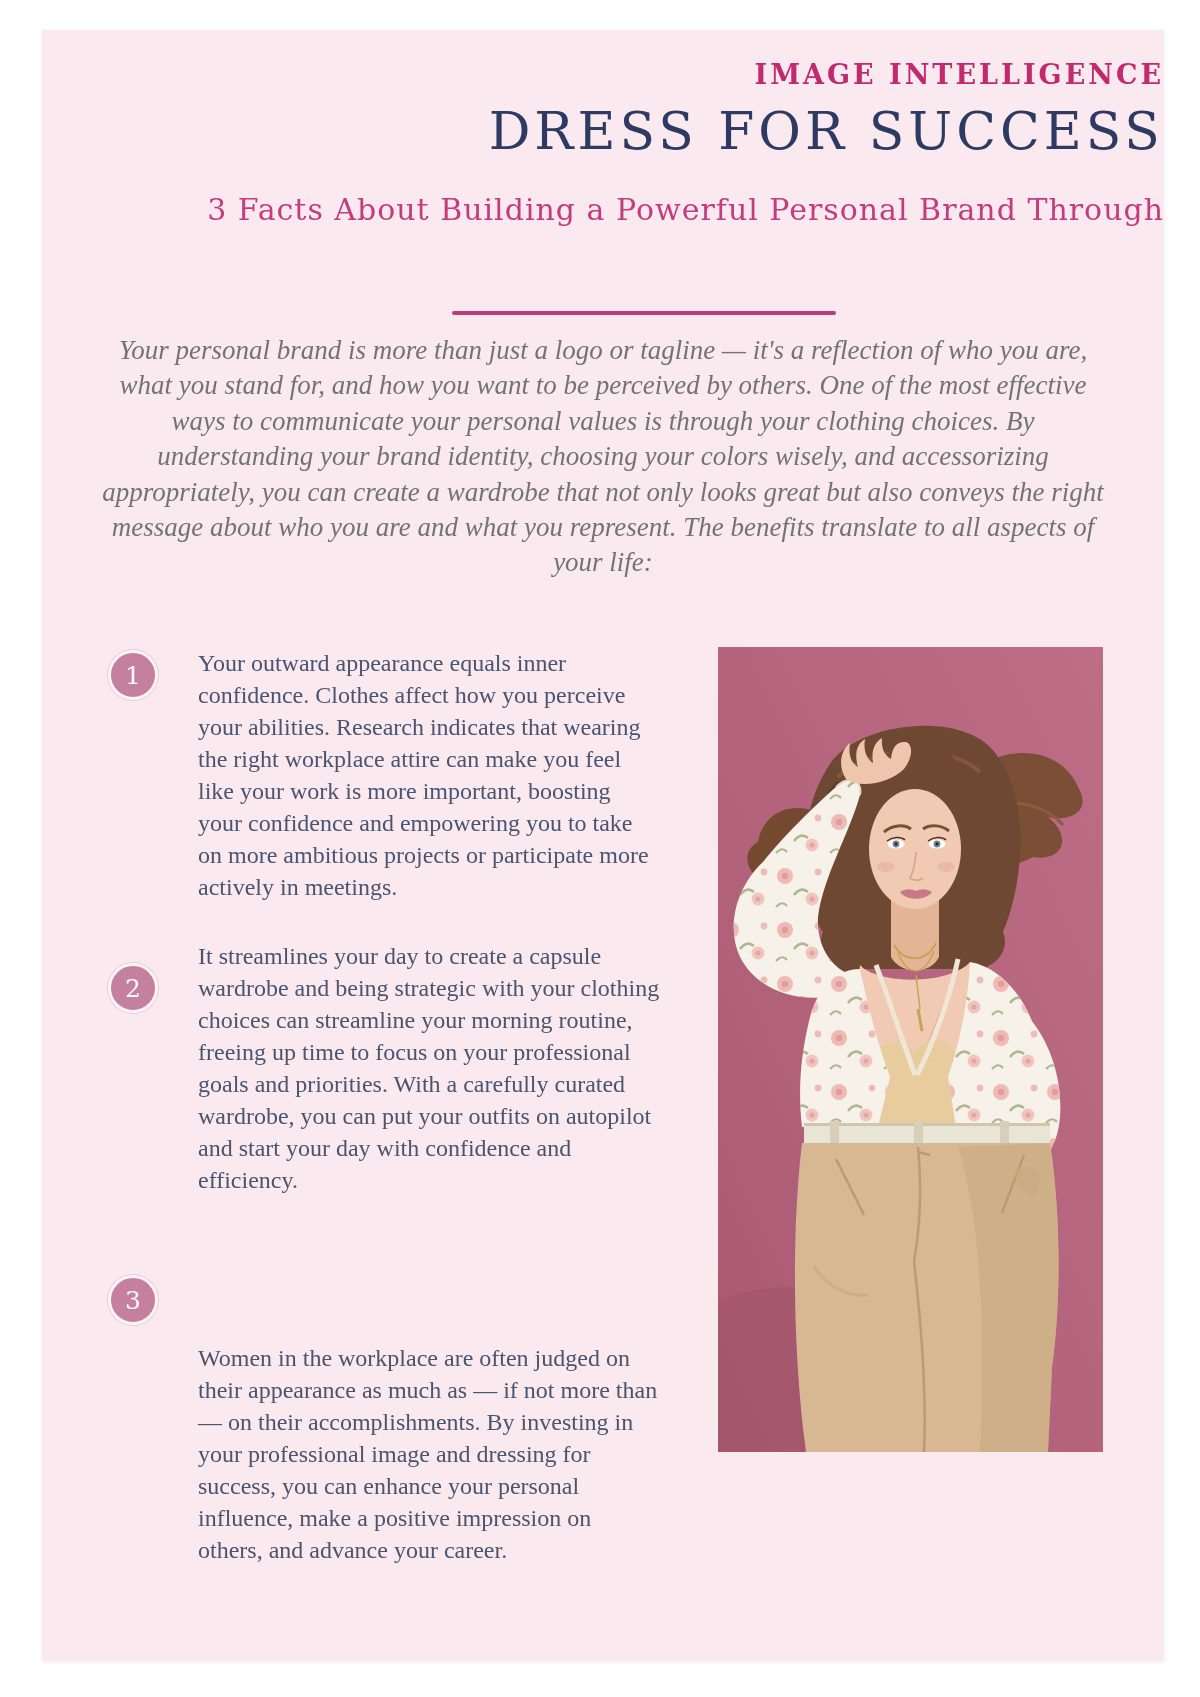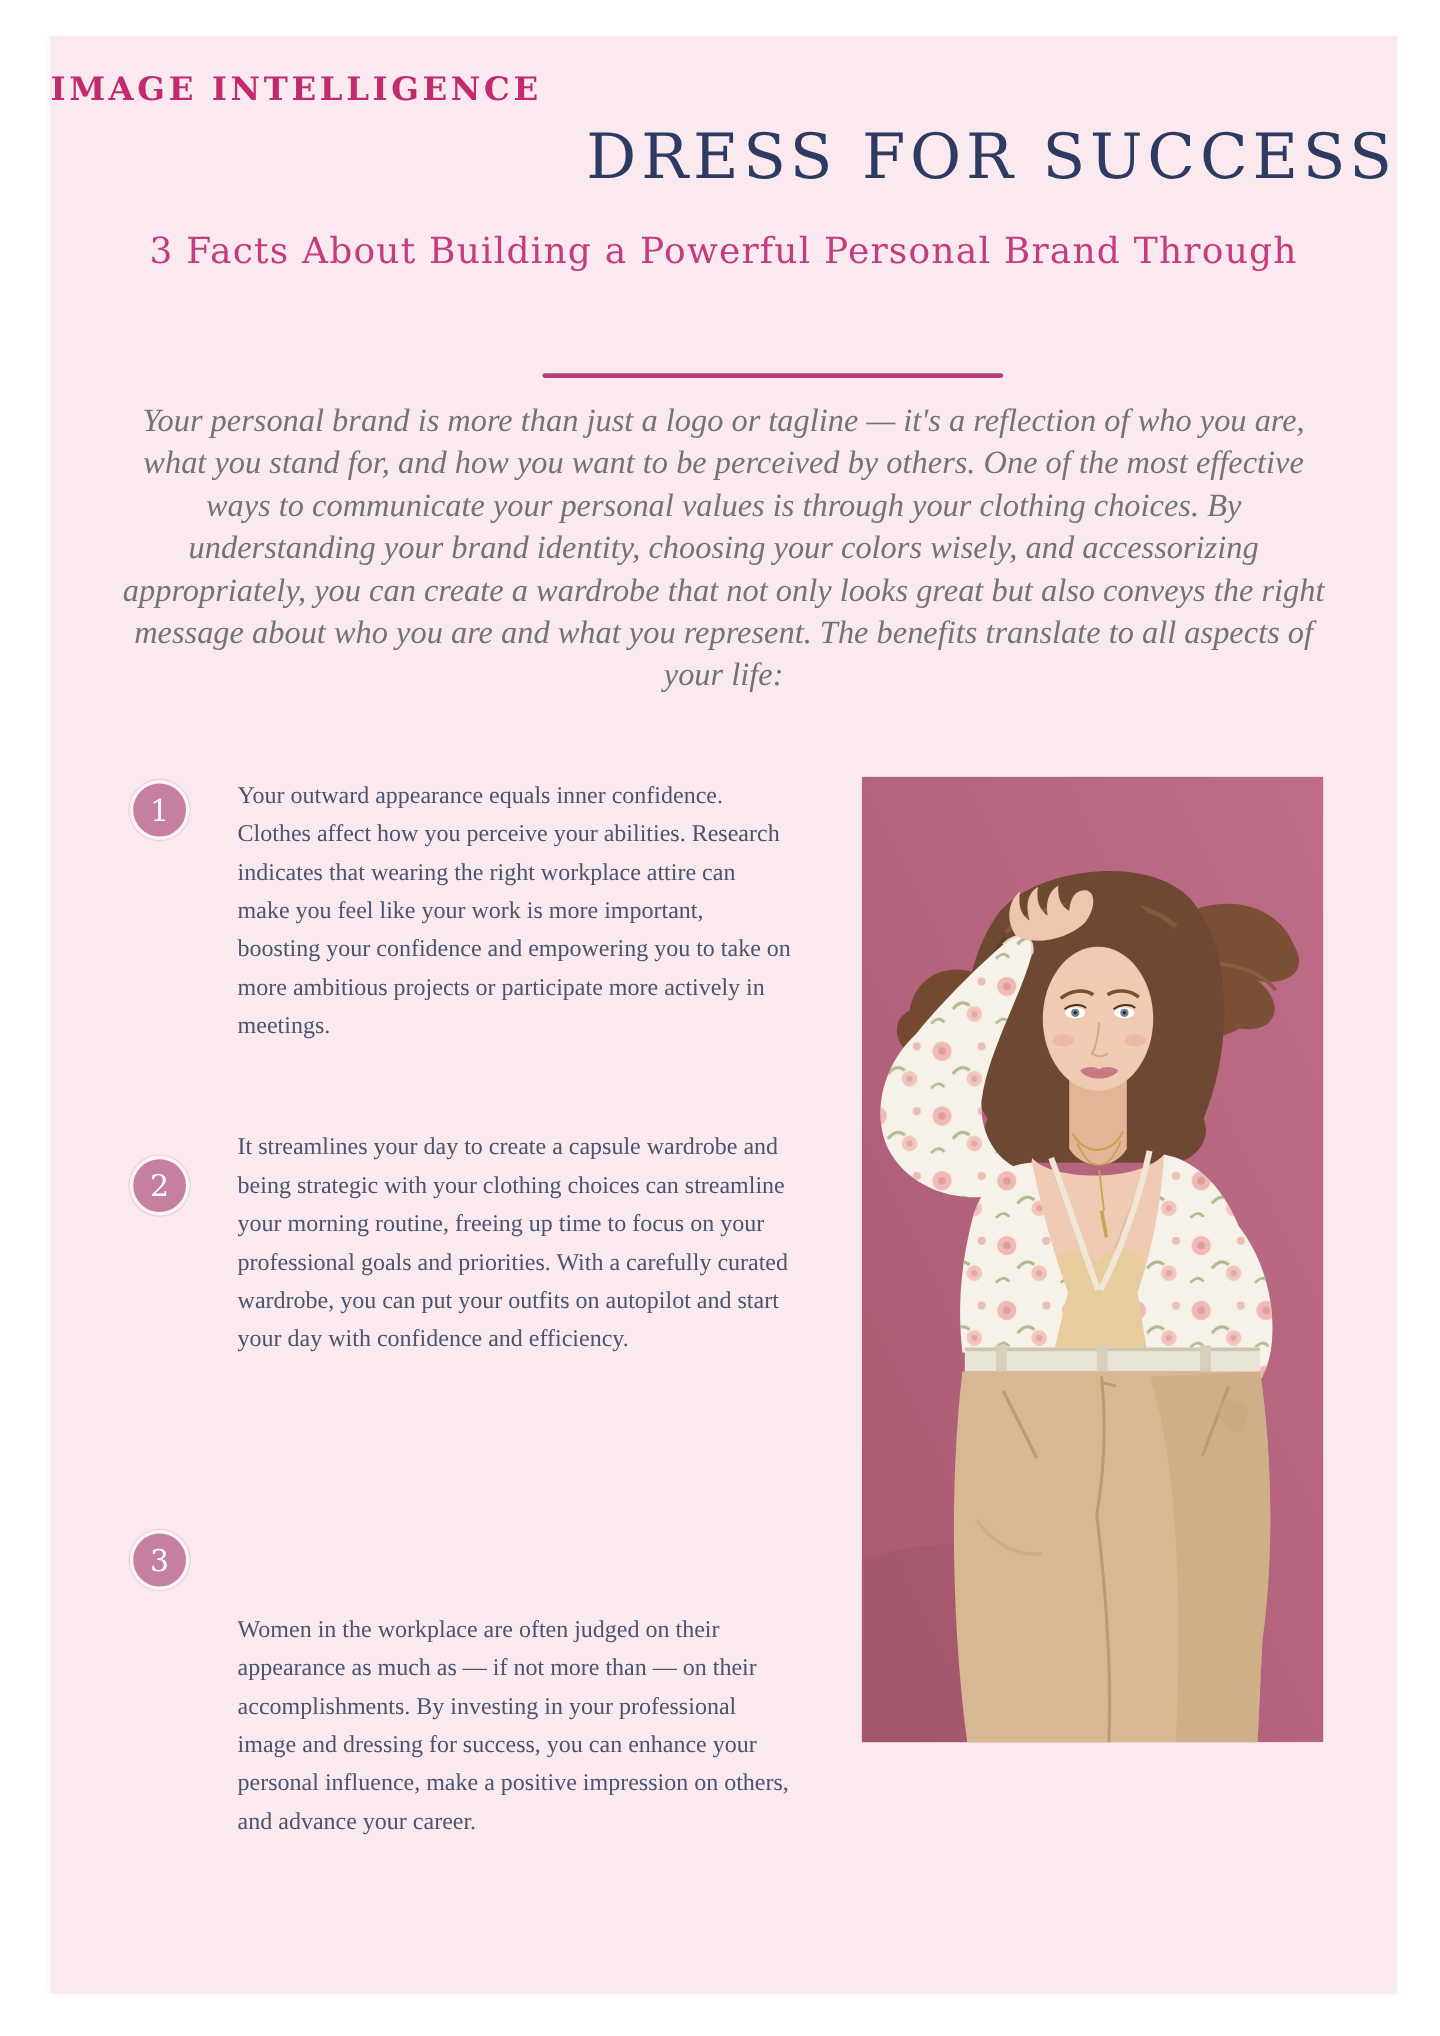--- a/index.html
+++ b/index.html
@@ -9,35 +9,35 @@
     font-family:"Liberation Serif", serif;
     overflow:hidden;
   }
   .page {
     position:absolute; left:42px; top:30px; width:1122px; height:1631px;
     background:#fae9ef;
     box-shadow:0 1px 4px rgba(120,80,95,.10);
   }
   .brand {
     position:absolute; top:28px; left:0; width:100%;
-    text-align:left;
+    text-align:right;
     font-family:"DejaVu Serif", serif;
     font-size:27px; line-height:34px; letter-spacing:3px;
     color:#c22a6e; font-weight:bold;
   }
   .title {
     position:absolute; top:70px; left:0; width:100%;
     text-align:right;
     font-family:"DejaVu Serif", serif;
     font-size:52px; line-height:62px; letter-spacing:4px;
     color:#2e3a62; font-weight:normal;
   }
   .subtitle {
     position:absolute; top:158px; left:0; width:100%;
-    text-align:center;
+    text-align:right;
     font-family:"DejaVu Serif", serif;
     font-size:30px; line-height:44px; letter-spacing:1px;
     color:#c43c7d; font-weight:normal;
   }
   .divider {
     position:absolute; top:281px; left:410px; width:384px; height:4px;
     background:#bc3c78; border-radius:2px;
   }
   .intro {
     position:absolute; top:303px; left:58px; width:1006px;
@@ -51,21 +51,21 @@
     border-radius:50%;
     background:#c5809f; border:3px solid #fcf3f7;
     color:#fdfafb;
     font-family:"DejaVu Serif", serif; font-size:25px;
     display:flex; align-items:center; justify-content:center;
     box-shadow:0 0 0 1px rgba(197,128,159,.25);
   }
   .fact-text {
     position:absolute; left:156px; width:462px;
     font-family:"Liberation Serif", serif;
-    font-size:20px; line-height:32px;
+    font-size:24px; line-height:32px;
     color:#4b546f;
   }
   .badge-1 { top:620px; }  .text-1 { top:617px; }
   .badge-2 { top:933px; }  .text-2 { top:910px; }
   .badge-3 { top:1245px; } .text-3 { top:1312px; }
   .photo {
     position:absolute; left:676px; top:617px; width:385px; height:805px;
     overflow:hidden;
   }
   .photo svg { display:block; }

